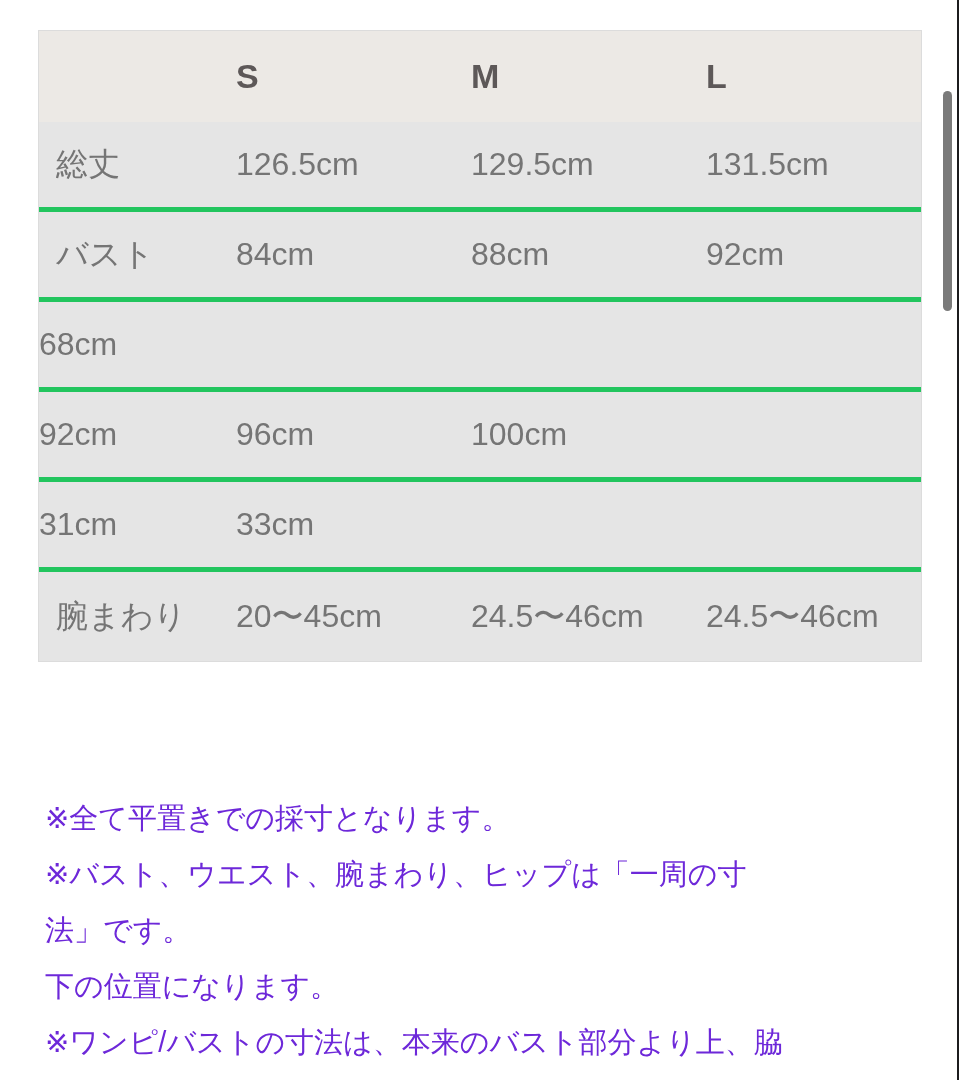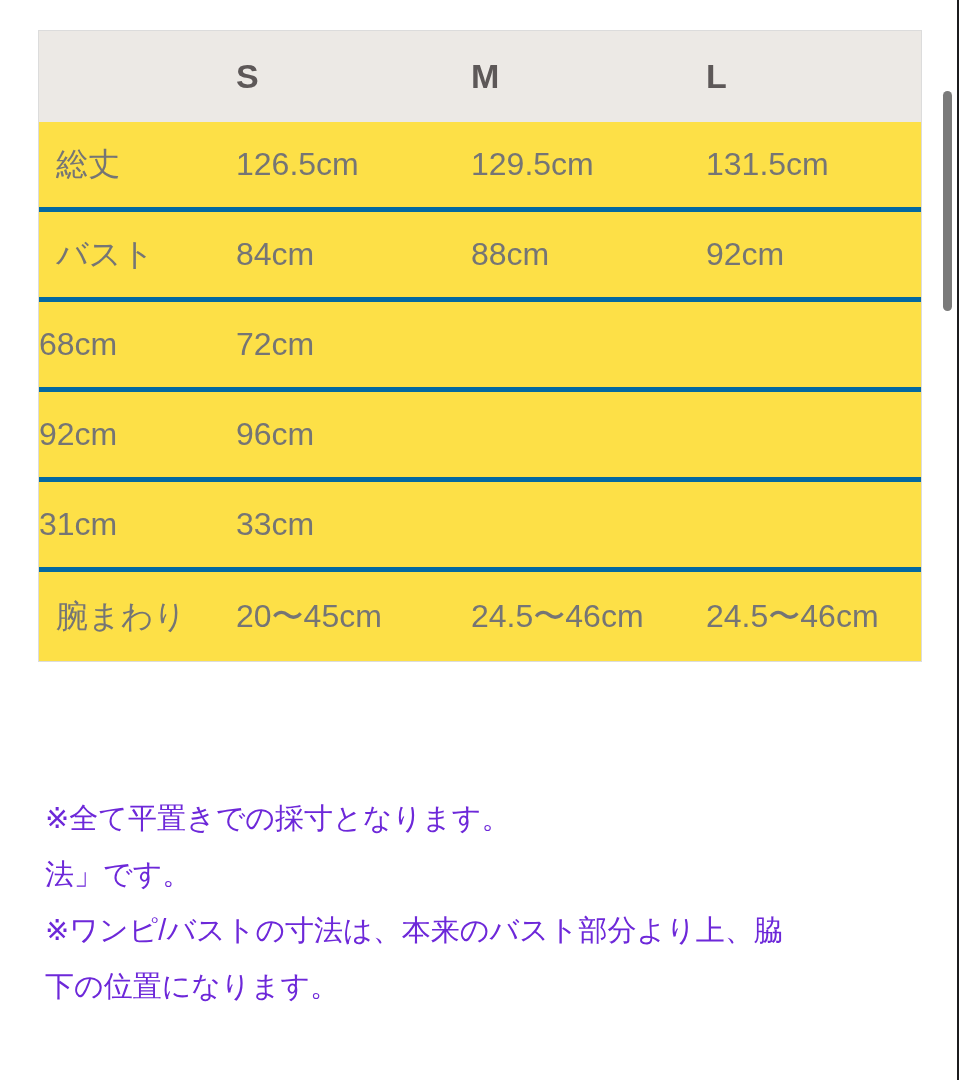--- a/index.html
+++ b/index.html
@@ -22,30 +22,30 @@
     left: 38px;
     top: 30px;
     width: 882px;
     border: 1px solid #dcdcdc;
     box-sizing: content-box;
   }
   .trow {
     display: grid;
     grid-template-columns: 197px 235px 235px 1fr;
     align-items: center;
-    background: #fde047;
+    background: #e5e5e5;
   }
   .trow.thead {
     height: 91px;
     background: #ece9e5;
     border: none;
   }
   .trow.data-row { height: 85px; }
   .trow.data-row:last-child { height: 89px; }
-  .trow.data-row + .trow.data-row { border-top: 5px solid #0369a1; }
+  .trow.data-row + .trow.data-row { border-top: 5px solid #22c55e; }
 
   .cell {
     font-size: 32px;
     color: #757575;
     white-space: nowrap;
     overflow: visible;
   }
   .label-cell { padding-left: 17px; }
   .thead .cell {
     font-size: 34px;
@@ -110,45 +110,46 @@
 
     <div class="trow data-row">
       <div class="cell label-cell">バスト</div>
       <div class="cell">84cm</div>
       <div class="cell">88cm</div>
       <div class="cell">92cm</div>
     </div>
 
     <div class="trow data-row">
       <div class="cell">68cm</div>
-      <div class="cell">72cm</div>
     </div>
 
     <div class="trow data-row">
       <div class="cell">92cm</div>
       <div class="cell">96cm</div>
+      <div class="cell">100cm</div>
     </div>
 
     <div class="trow data-row">
       <div class="cell">31cm</div>
       <div class="cell">33cm</div>
     </div>
 
     <div class="trow data-row">
       <div class="cell label-cell">腕まわり</div>
       <div class="cell">20〜45cm</div>
       <div class="cell">24.5〜46cm</div>
       <div class="cell">24.5〜46cm</div>
     </div>
 
   </div>
 
   <div class="notes">
     <div class="note-line">※全て平置きでの採寸となります。</div>
+    <div class="note-line">※バスト、ウエスト、腕まわり、ヒップは「一周の寸</div>
     <div class="note-line">法」です。</div>
+    <div class="note-line">下の位置になります。</div>
     <div class="note-line">※ワンピ/バストの寸法は、本来のバスト部分より上、脇</div>
-    <div class="note-line">下の位置になります。</div>
   </div>
 
   <div class="scrollbar-thumb"></div>
   <div class="screen-edge-line"></div>
 
 </div>
 
 </body></html>

